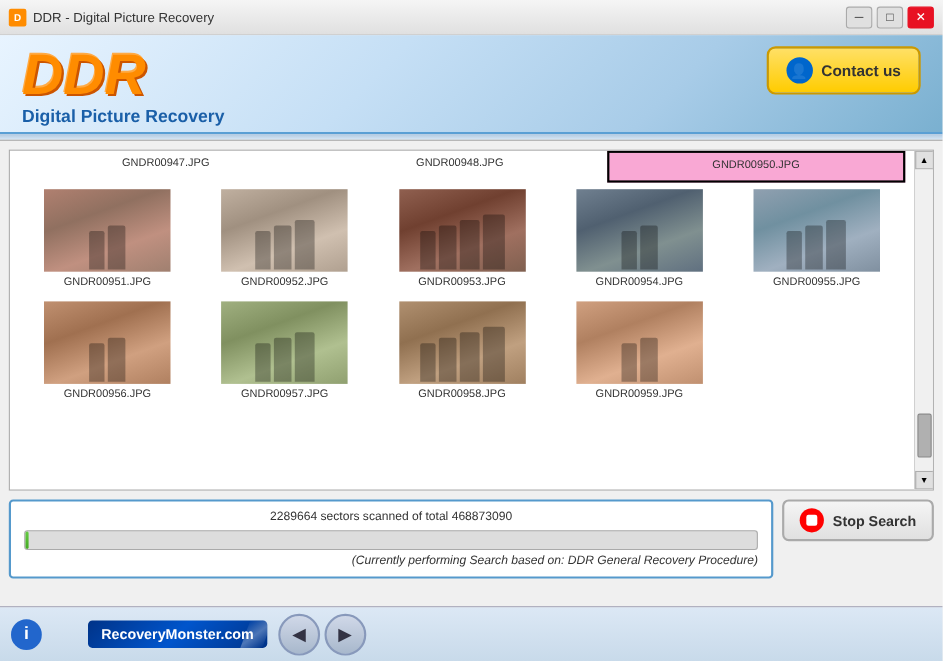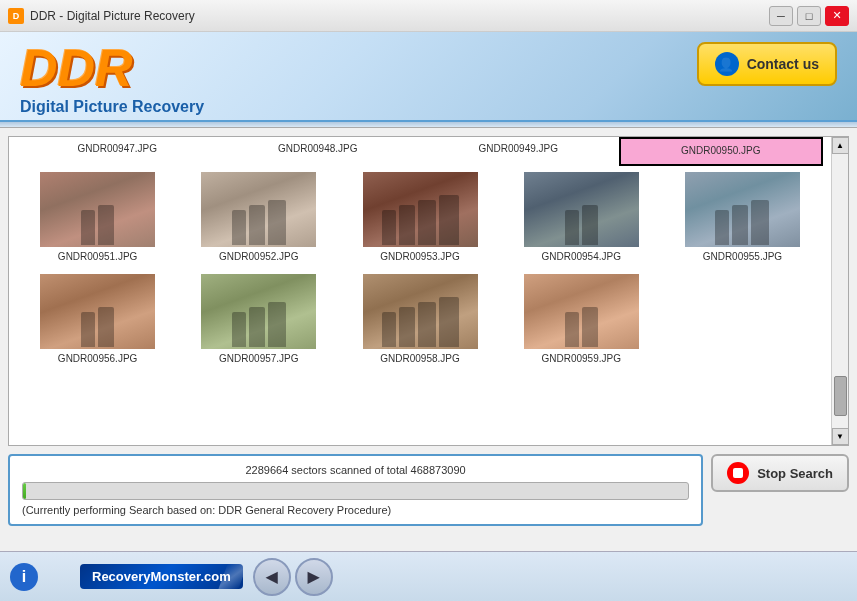--- a/index.html
+++ b/index.html
@@ -253,21 +253,22 @@
       margin-bottom: 4px;
     }
     .progress-bar-fill {
       height: 100%;
       background: linear-gradient(to bottom, #66cc44, #44aa22);
       border-radius: 3px;
     }
     .progress-sub {
       font-size: 11px;
       color: #333;
-      text-align: left;
+      text-align: right;
+      font-style: italic;
     }
 
     .stop-btn {
       background: linear-gradient(to bottom, #f5f5f5, #e0e0e0);
       border: 2px solid #aaa;
       border-radius: 6px;
       padding: 6px 14px;
       font-size: 13px;
       font-weight: 600;
       color: #333;
@@ -409,23 +410,20 @@
 
   <div class="main-content">
     <div class="grid-area" id="grid-area">
 
     <div class="grid-row">
           <div class="thumb-cell">
             <div style="font-size: 10px; margin-bottom: 2px;">GNDR00947.JPG</div>
           </div>
           <div class="thumb-cell">
             <div style="font-size: 10px; margin-bottom: 2px;">GNDR00948.JPG</div>
-          </div>
-          <div class="thumb-cell">
-            <div style="font-size: 10px; margin-bottom: 2px;">GNDR00949.JPG</div>
           </div>
           <div class="thumb-cell selected">
             <div style="font-size: 10px; margin-bottom: 2px;">GNDR00950.JPG</div>
           </div>
         </div>
         <div class="grid-row">
           <div class="thumb-cell">
             <div class="thumb-img" style="background: linear-gradient(160deg, rgb(176, 128, 112), rgb(144, 112, 96), rgb(192, 144, 128), rgb(160, 128, 112));">
               <div class="photo-people">
                 <div class="person" style="width: 14px; height: 35px;"></div>

